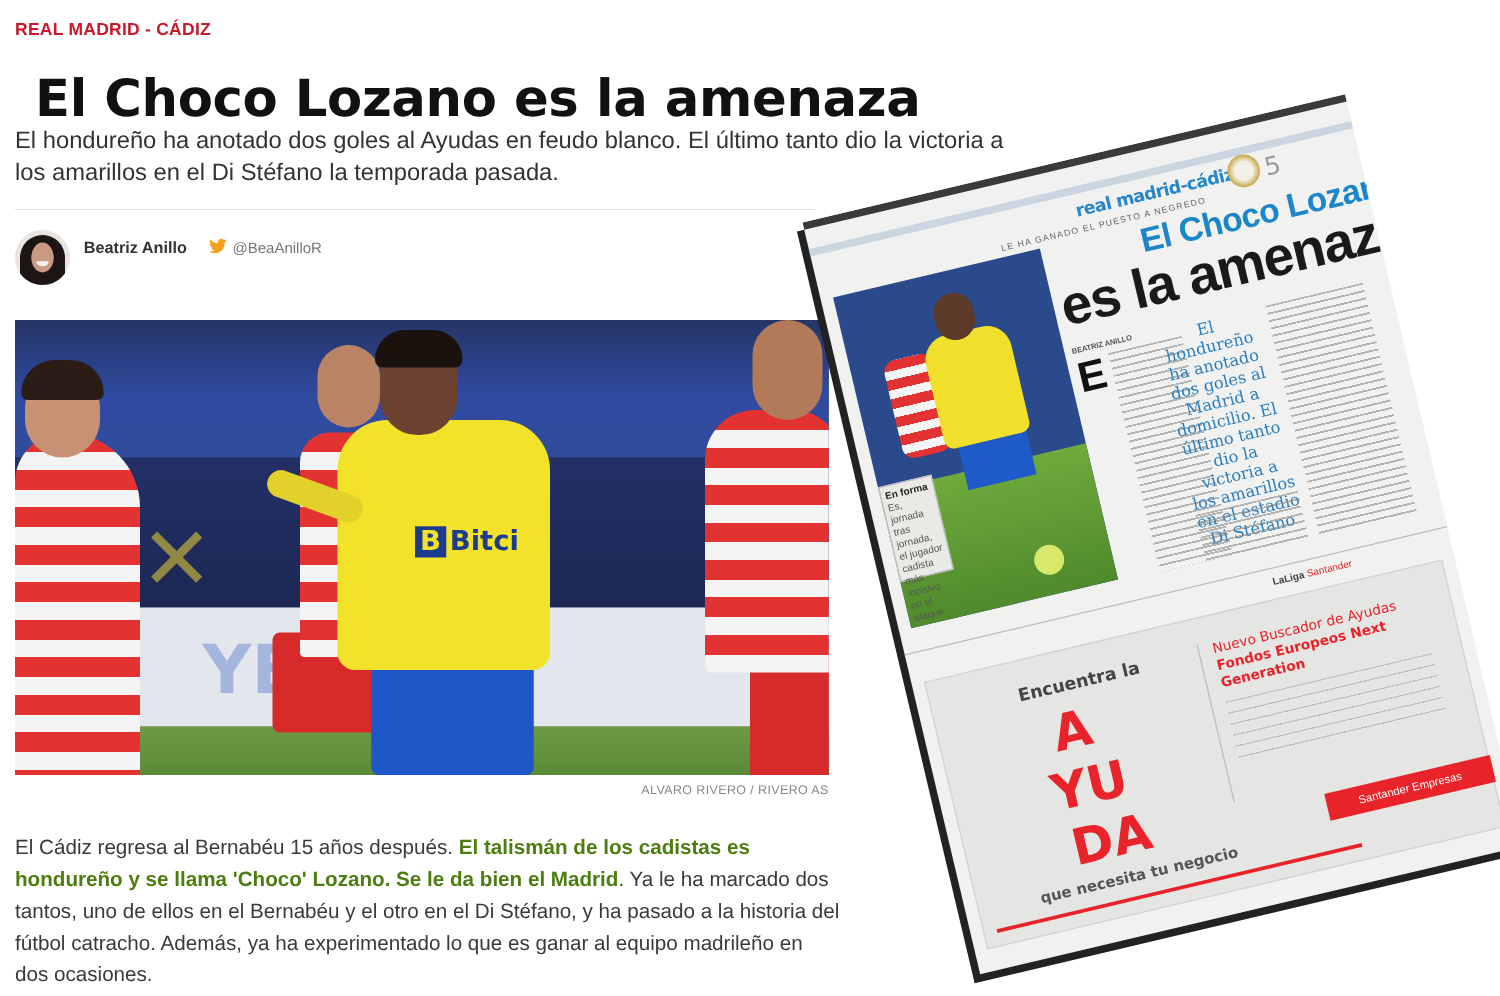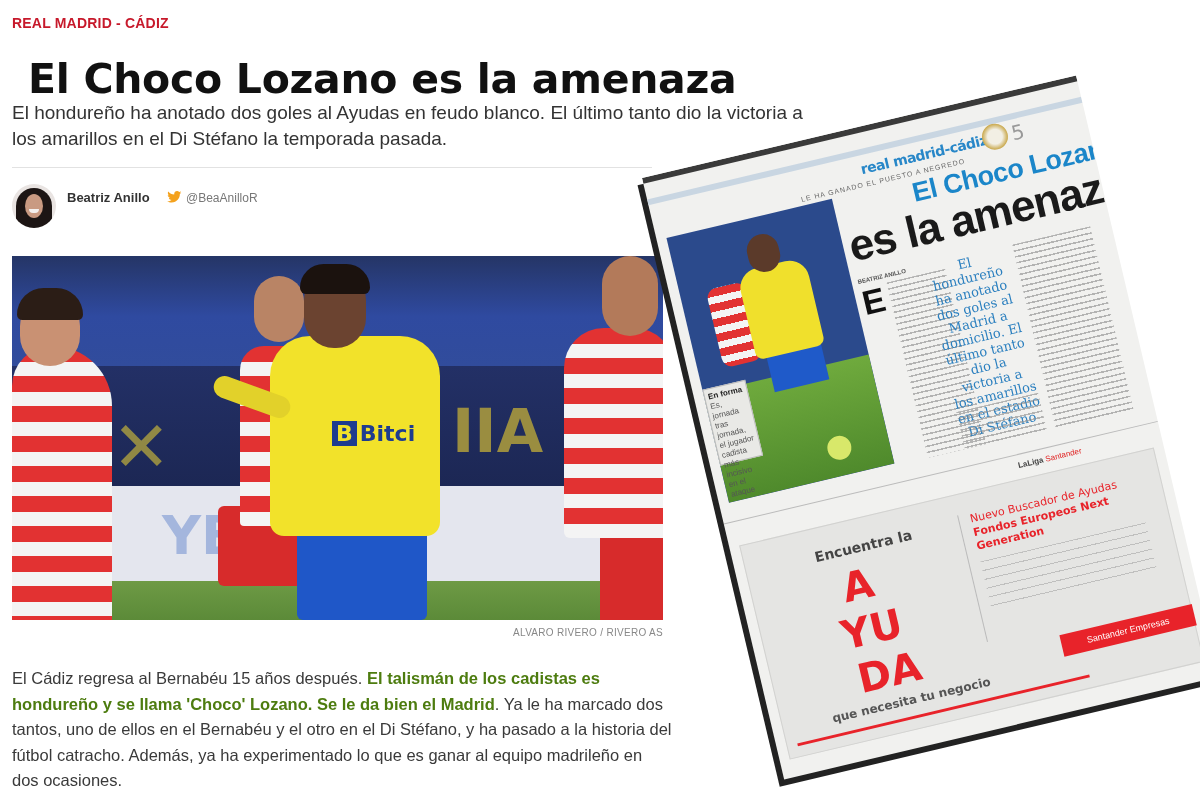--- a/index.html
+++ b/index.html
@@ -109,21 +109,20 @@
     <svg class="twitter-icon" viewBox="0 0 24 20">
       <path d="M23.6 2.4c-.9.4-1.8.6-2.8.8 1-.6 1.8-1.5 2.1-2.7-.9.6-2 1-3.1 1.2C18.9.7 17.7.1 16.3.1c-2.7 0-4.8 2.2-4.8 4.8 0 .4 0 .8.1 1.1C7.6 5.8 4 3.9 1.6.9c-.4.7-.7 1.6-.7 2.4 0 1.7.9 3.2 2.1 4-.8 0-1.5-.2-2.2-.6v.1c0 2.3 1.7 4.3 3.9 4.7-.4.1-.8.2-1.3.2-.3 0-.6 0-.9-.1.6 1.9 2.4 3.3 4.5 3.4-1.7 1.3-3.7 2.1-6 2.1-.4 0-.8 0-1.2-.1 2.1 1.4 4.7 2.2 7.4 2.2 8.9 0 13.7-7.4 13.7-13.7v-.6c1-.7 1.8-1.5 2.4-2.5z" fill="#f4a21e"></path>
     </svg>
     <div class="twitter-handle">@BeaAnilloR</div>
   </div>
 
   <div class="photo">
     <div class="stands"></div>
     <div class="hoarding"></div>
     <div class="x-mark">✕</div>
-    <div class="hoard-text">IIA</div>
     <div class="wall"></div>
     <div class="wall-text">YE</div>
     <div class="pitch"></div>
     <div class="player p-mid-shorts"></div>
     <div class="player stripes p-mid"></div>
     <div class="player p-mid-head"></div>
     <div class="player p-right-shorts"></div>
     <div class="player stripes p-right"></div>
     <div class="player p-right-head"></div>
     <div class="player stripes p-left"></div>

